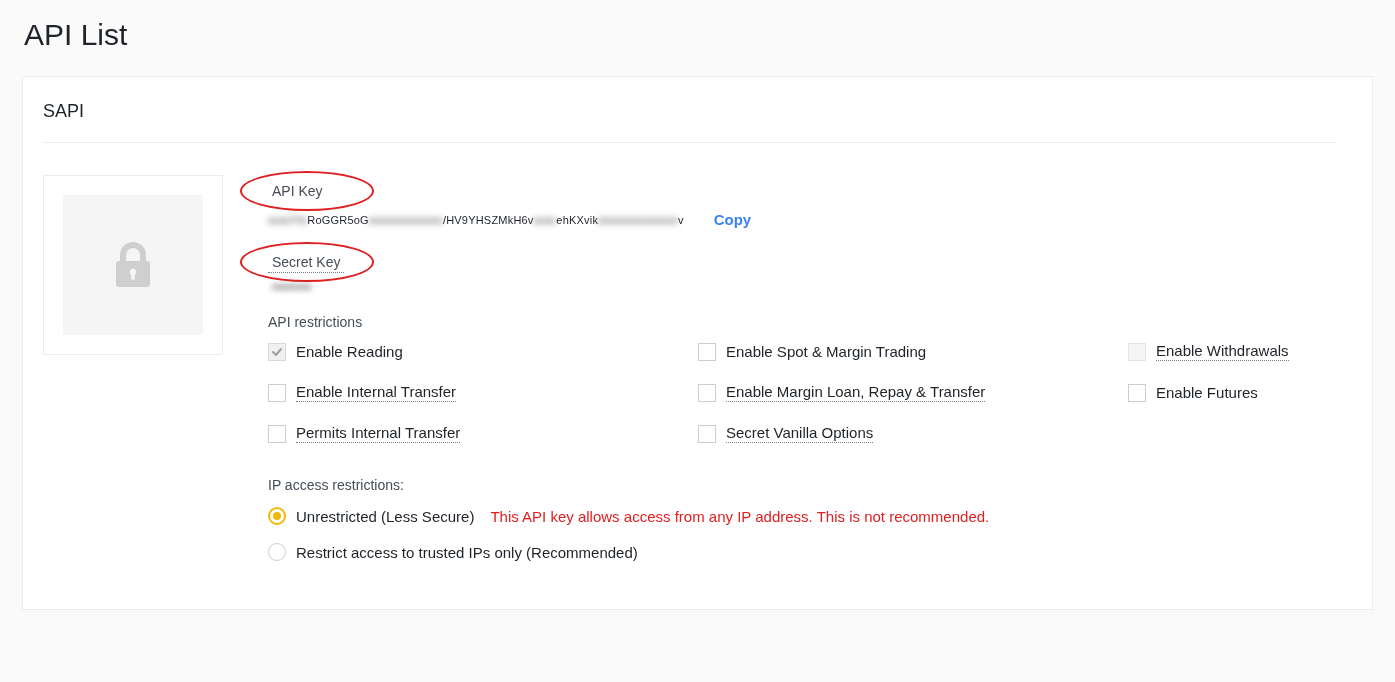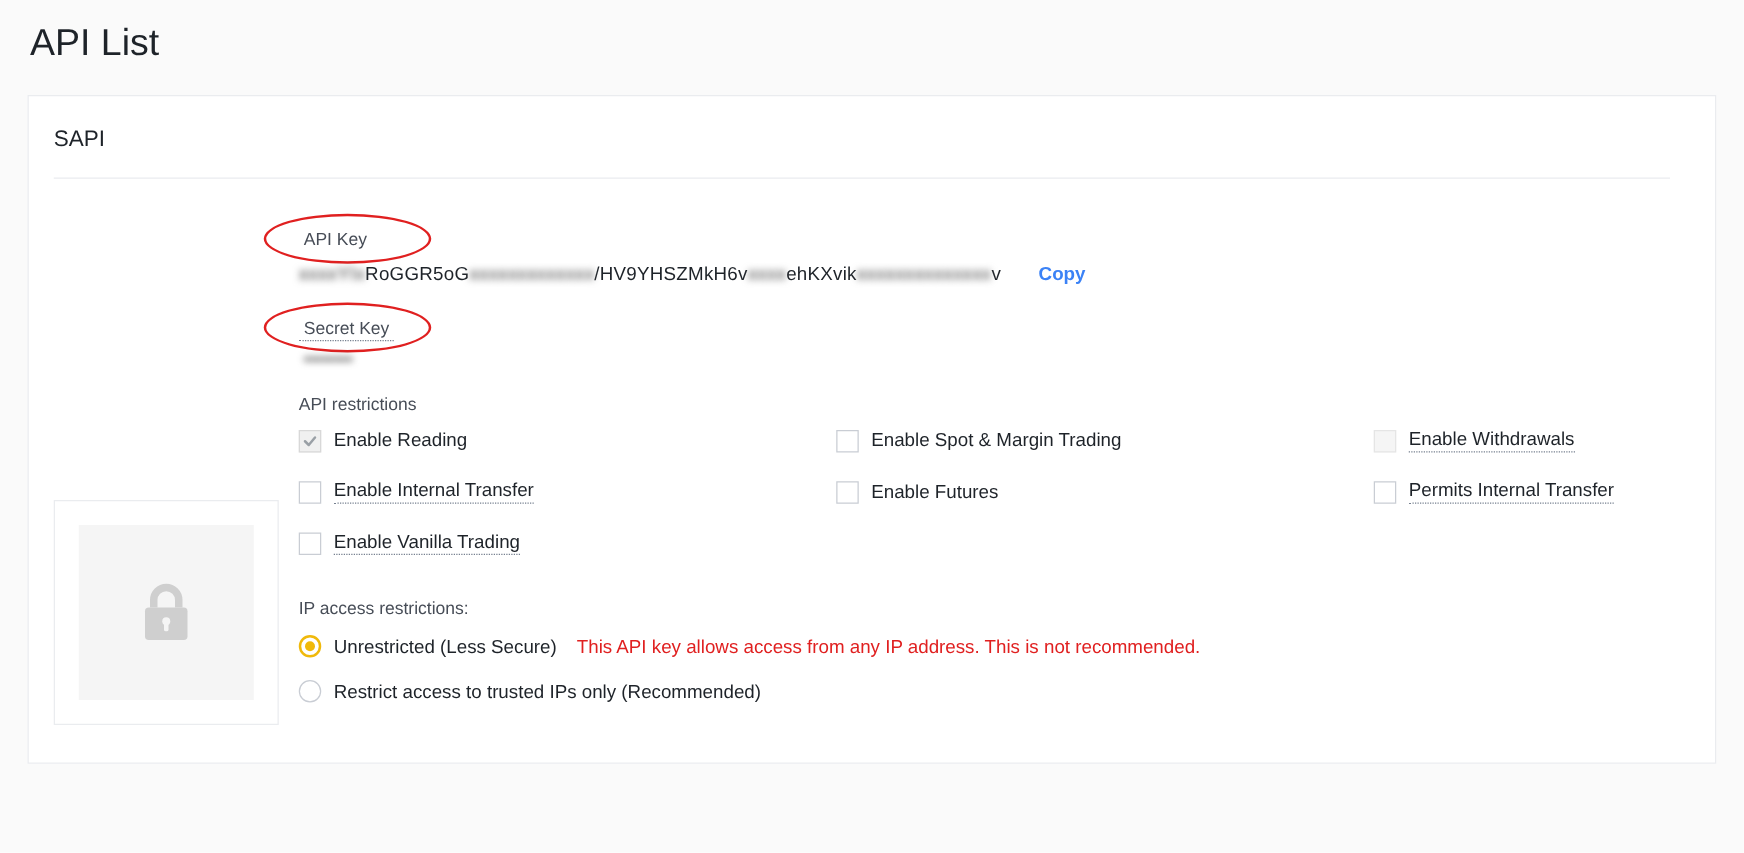--- a/index.html
+++ b/index.html
@@ -24,23 +24,22 @@
   }
   .card-title {
     font-size: 18px;
     font-weight: 500;
     color: #1e2329;
     padding-bottom: 20px;
     border-bottom: 1px solid #eaecef;
   }
   .content-row {
     display: flex;
-    gap: 16px;
+    gap: 45px;
     padding-top: 32px;
-    align-items: flex-end;
   }
   .qr-box {
     width: 180px;
     height: 180px;
     border: 1px solid #eaecef;
     display: flex;
     align-items: center;
     justify-content: center;
   }
   .qr-inner {
@@ -79,21 +78,21 @@
     border-radius: 50%;
     pointer-events: none;
   }
   .key-row {
     display: flex;
     align-items: center;
     gap: 30px;
     margin: 10px 0 24px 0;
   }
   .key-value {
-    font-size: 15px;
+    font-size: 11px;
     color: #1e2329;
     letter-spacing: .2px;
     white-space: nowrap;
   }
   .blur-seg {
     display:inline-block;
     filter: blur(3px);
     color:#555;
     background: repeating-linear-gradient(90deg,#999 0,#999 6px,#ccc 6px,#ccc 12px);
     -webkit-background-clip: text;
@@ -261,29 +260,33 @@
             <div class="cb">
               <span class="cb-box disabled"></span>
               <span class="cb-label underlined">Enable Withdrawals</span>
             </div>
             <div class="cb">
               <span class="cb-box"></span>
               <span class="cb-label underlined">Enable Internal Transfer</span>
             </div>
             <div class="cb">
               <span class="cb-box"></span>
+              <span class="cb-label underlined">Enable Margin Loan, Repay &amp; Transfer</span>
+            </div>
+            <div class="cb">
+              <span class="cb-box"></span>
               <span class="cb-label">Enable Futures</span>
             </div>
             <div class="cb">
               <span class="cb-box"></span>
               <span class="cb-label underlined">Permits Internal Transfer</span>
             </div>
             <div class="cb">
               <span class="cb-box"></span>
-              <span class="cb-label underlined">Enable Vanilla Trading</span>
+              <span class="cb-label underlined">Secret Vanilla Options</span>
             </div>
           </div>
       </div>
 
       
       <div class="ip-section">
         <div class="ip-title">IP access restrictions:</div>
         <div id="ip-options">
             <div class="radio-row">
               <span class="radio selected"></span>

